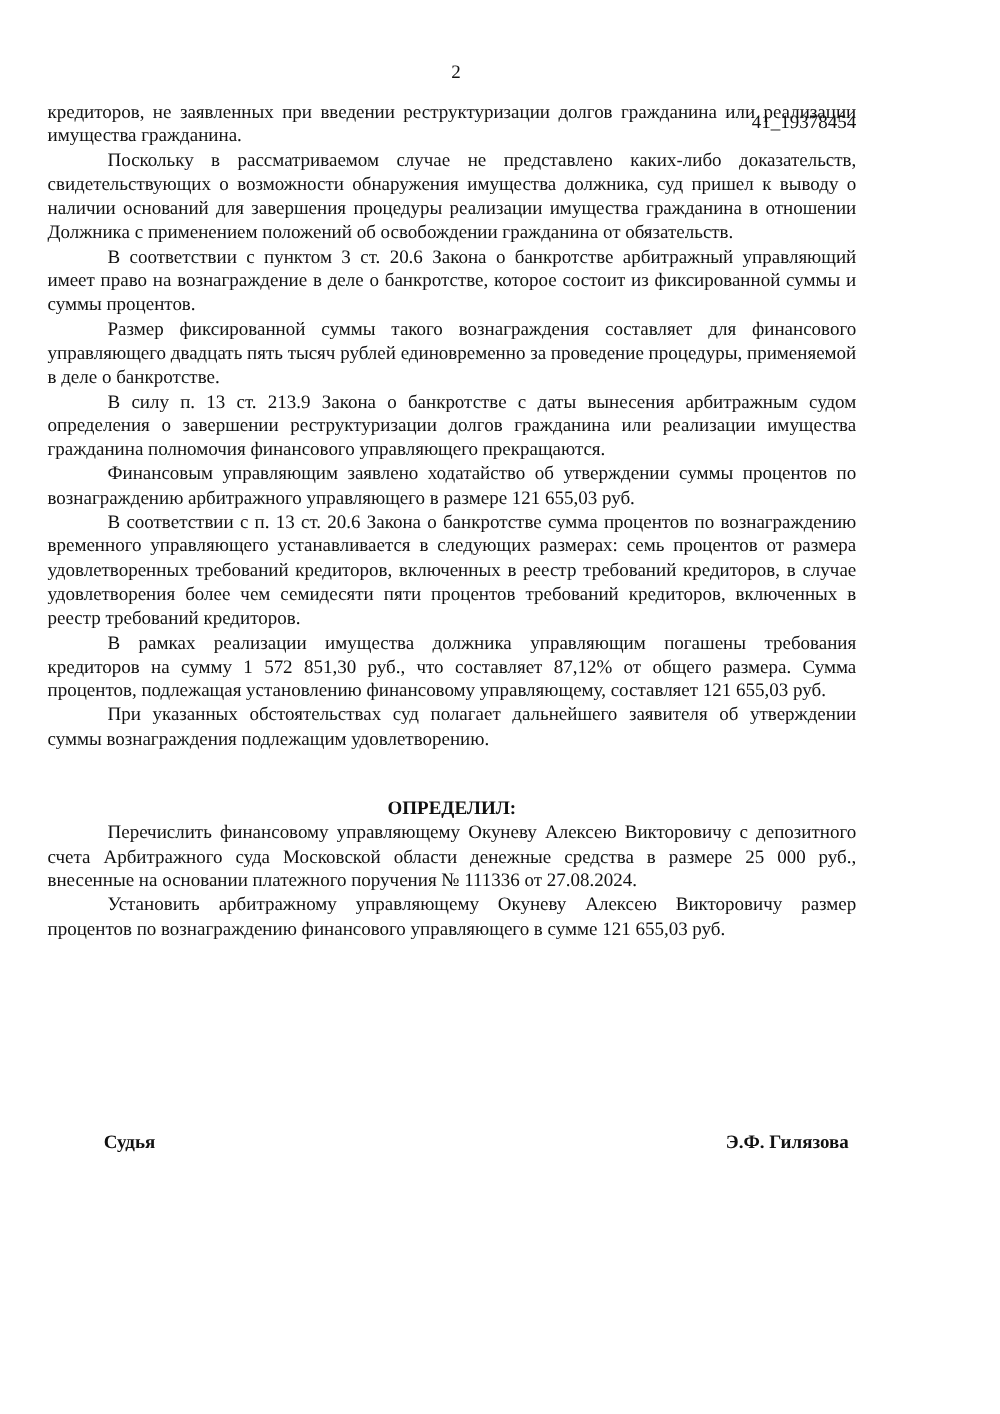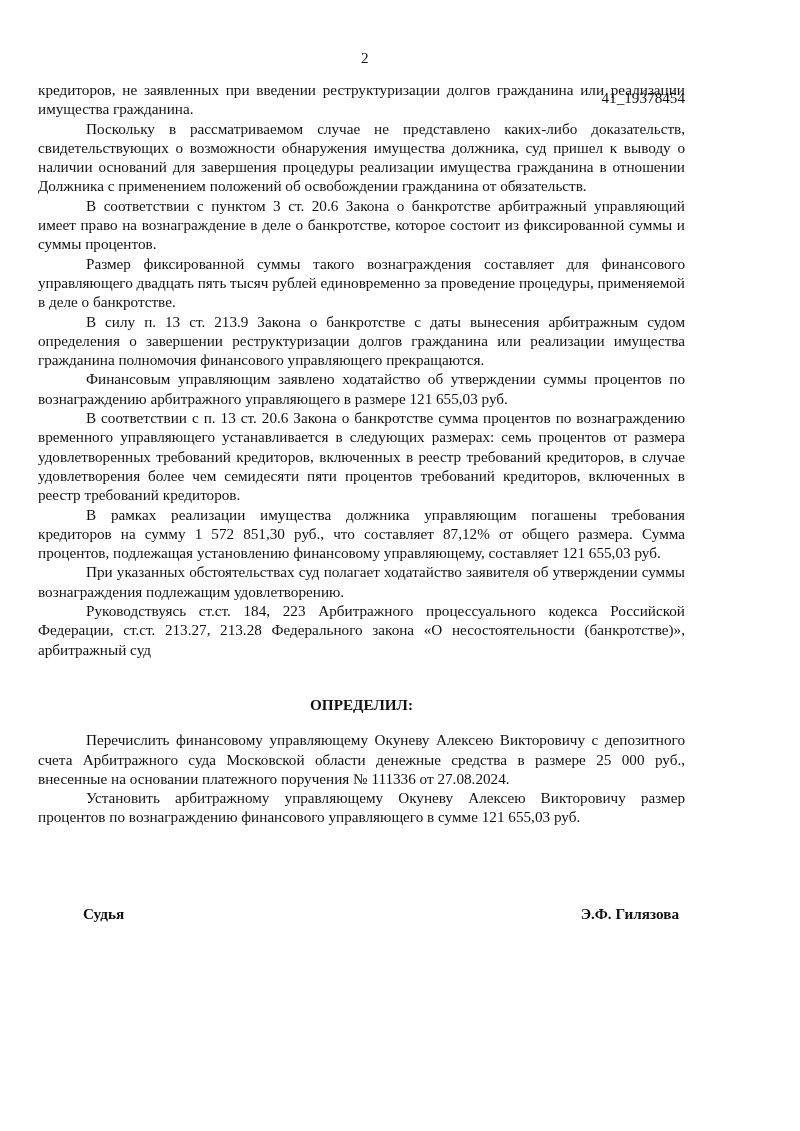--- a/index.html
+++ b/index.html
@@ -8,21 +8,21 @@
     position: absolute; left: 38px; top: 0; width: 647px;
     font-family: "Liberation Serif", serif; font-size: 15.2px; color: #111;
     line-height: 19.3px;
   }
   .header { position: absolute; top: 48px; left: 0; width: 647px; height: 20px; }
   .pnum { position: absolute; left: 323px; top: 0; }
   .docid { position: absolute; right: 0; top: 0; margin-top: 40px; }
   .body { position: absolute; top: 80px; left: 0; width: 647px; }
   p { margin: 0; text-align: justify; text-indent: 48px; }
   p.noind { text-indent: 0; }
-  .title { text-align: center; font-weight: bold; text-indent: 0; margin-top: 36px; margin-bottom: 16px; }
+  .title { text-align: center; font-weight: bold; text-indent: 0; margin-top: 36px; margin-bottom: 0; }
   .sign { position: absolute; top: 904px; left: 45px; width: 596px; font-weight: bold; }
   .sign .left { position: absolute; left: 0; }
   .sign .right { position: absolute; right: 0; }
 </style>
 </head>
 <body>
 
 <div class="page">
   <div class="header">
     <span class="pnum">2</span>
@@ -31,22 +31,21 @@
 
   <div class="body">
     <p class="noind">кредиторов, не заявленных при введении реструктуризации долгов гражданина или реализации имущества гражданина.</p>
     <p>Поскольку в рассматриваемом случае не представлено каких-либо доказательств, свидетельствующих о возможности обнаружения имущества должника, суд пришел к выводу о наличии оснований для завершения процедуры реализации имущества гражданина в отношении Должника с применением положений об освобождении гражданина от обязательств.</p>
     <p>В соответствии с пунктом 3 ст. 20.6 Закона о банкротстве арбитражный управляющий имеет право на вознаграждение в деле о банкротстве, которое состоит из фиксированной суммы и суммы процентов.</p>
     <p>Размер фиксированной суммы такого вознаграждения составляет для финансового управляющего двадцать пять тысяч рублей единовременно за проведение процедуры, применяемой в деле о банкротстве.</p>
     <p>В силу п. 13 ст. 213.9 Закона о банкротстве с даты вынесения арбитражным судом определения о завершении реструктуризации долгов гражданина или реализации имущества гражданина полномочия финансового управляющего прекращаются.</p>
     <p>Финансовым управляющим заявлено ходатайство об утверждении суммы процентов по вознаграждению арбитражного управляющего в размере 121 655,03 руб.</p>
     <p>В соответствии с п. 13 ст. 20.6 Закона о банкротстве сумма процентов по вознаграждению временного управляющего устанавливается в следующих размерах: семь процентов от размера удовлетворенных требований кредиторов, включенных в реестр требований кредиторов, в случае удовлетворения более чем семидесяти пяти процентов требований кредиторов, включенных в реестр требований кредиторов.</p>
     <p>В рамках реализации имущества должника управляющим погашены требования кредиторов на сумму 1 572 851,30 руб., что составляет 87,12% от общего размера. Сумма процентов, подлежащая установлению финансовому управляющему, составляет 121 655,03 руб.</p>
-    <p>При указанных обстоятельствах суд полагает ходатайство заявителя об утверждении суммы вознаграждения подлежащим удовлетворению.</p>
-    <p>Руководствуясь ст.ст. 184, 223 Арбитражного процессуального кодекса Российской Федерации, ст.ст. 213.27, 213.28 Федерального закона «О несостоятельности (банкротстве)», арбитражный суд</p>
+    <p>При указанных обстоятельствах суд полагает дальнейшего заявителя об утверждении суммы вознаграждения подлежащим удовлетворению.</p>
 
     <p class="title">ОПРЕДЕЛИЛ:</p>
     <p>Перечислить финансовому управляющему Окуневу Алексею Викторовичу с депозитного счета Арбитражного суда Московской области денежные средства в размере 25 000 руб., внесенные на основании платежного поручения № 111336 от 27.08.2024.</p>
     <p>Установить арбитражному управляющему Окуневу Алексею Викторовичу размер процентов по вознаграждению финансового управляющего в сумме 121 655,03  руб.</p>
   </div>
 
   <div class="sign">
     <span class="left">Судья</span>
     <span class="right">Э.Ф. Гилязова</span>
   </div>

